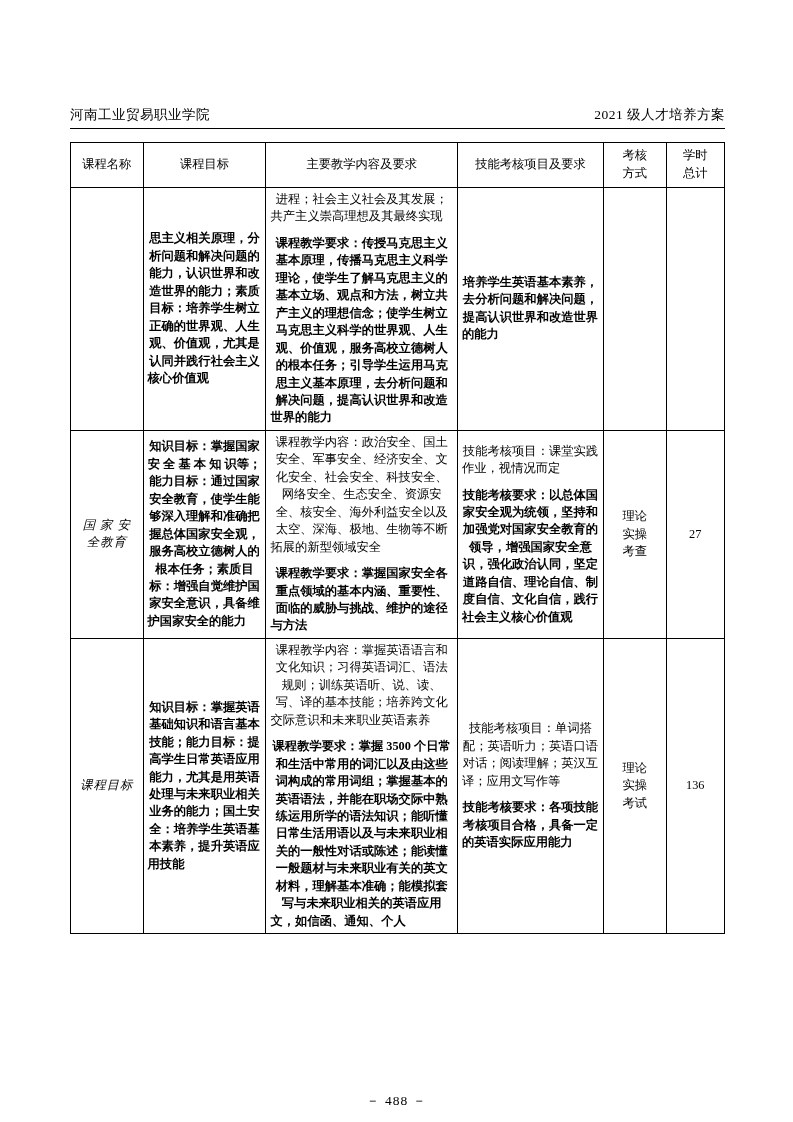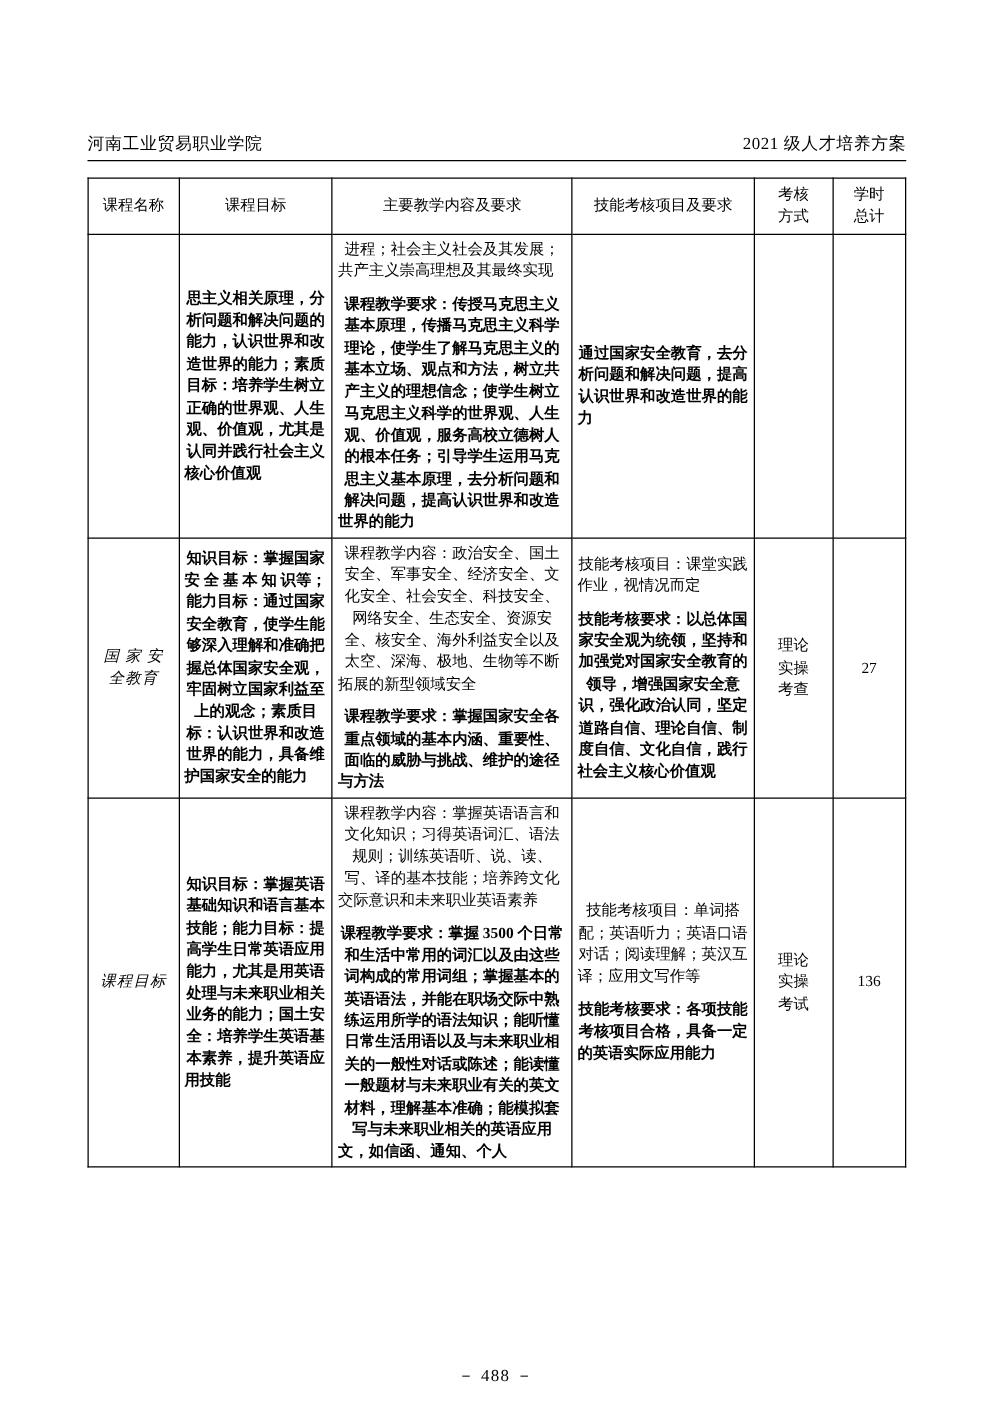--- a/index.html
+++ b/index.html
@@ -154,30 +154,30 @@
       <tr>
         <td class="name-cell"></td>
         <td class="p-cell">
           <p>思主义相关原理，分析问题和解决问题的能力，认识世界和改造世界的能力；素质目标：培养学生树立正确的世界观、人生观、价值观，尤其是认同并践行社会主义核心价值观</p>
         </td>
         <td class="p-cell">
           <p>进程；社会主义社会及其发展；共产主义崇高理想及其最终实现</p>
           <p>课程教学要求：传授马克思主义基本原理，传播马克思主义科学理论，使学生了解马克思主义的基本立场、观点和方法，树立共产主义的理想信念；使学生树立马克思主义科学的世界观、人生观、价值观，服务高校立德树人的根本任务；引导学生运用马克思主义基本原理，去分析问题和解决问题，提高认识世界和改造世界的能力</p>
         </td>
         <td class="p-cell">
-          <p>通过国家安全教育，去分析问题和解决问题，提高认识世界和改造世界的能力</p>
+          <p>培养学生英语基本素养，去分析问题和解决问题，提高认识世界和改造世界的能力</p>
         </td>
         <td class="mid-cell"></td>
         <td class="mid-cell"></td>
       </tr>
 
       <tr>
         <td class="name-cell">国 家 安 全教育</td>
         <td class="p-cell">
-          <p>知识目标：掌握国家 安 全 基 本 知 识等；能力目标：通过国家安全教育，使学生能够深入理解和准确把握总体国家安全观，牢固树立国家利益至上的观念；素质目标：认识世界和改造世界的能力，具备维护国家安全的能力</p>
+          <p>知识目标：掌握国家 安 全 基 本 知 识等；能力目标：通过国家安全教育，使学生能够深入理解和准确把握总体国家安全观，服务高校立德树人的根本任务；素质目标：增强自觉维护国家安全意识，具备维护国家安全的能力</p>
         </td>
         <td class="p-cell">
           <p>课程教学内容：政治安全、国土安全、军事安全、经济安全、文化安全、社会安全、科技安全、网络安全、生态安全、资源安全、核安全、海外利益安全以及太空、深海、极地、生物等不断拓展的新型领域安全</p>
           <p>课程教学要求：掌握国家安全各重点领域的基本内涵、重要性、面临的威胁与挑战、维护的途径与方法</p>
         </td>
         <td class="p-cell">
           <p>技能考核项目：课堂实践作业，视情况而定</p>
           <p>技能考核要求：以总体国家安全观为统领，坚持和加强党对国家安全教育的领导，增强国家安全意识，强化政治认同，坚定道路自信、理论自信、制度自信、文化自信，践行社会主义核心价值观</p>
         </td>
         <td class="mid-cell">

